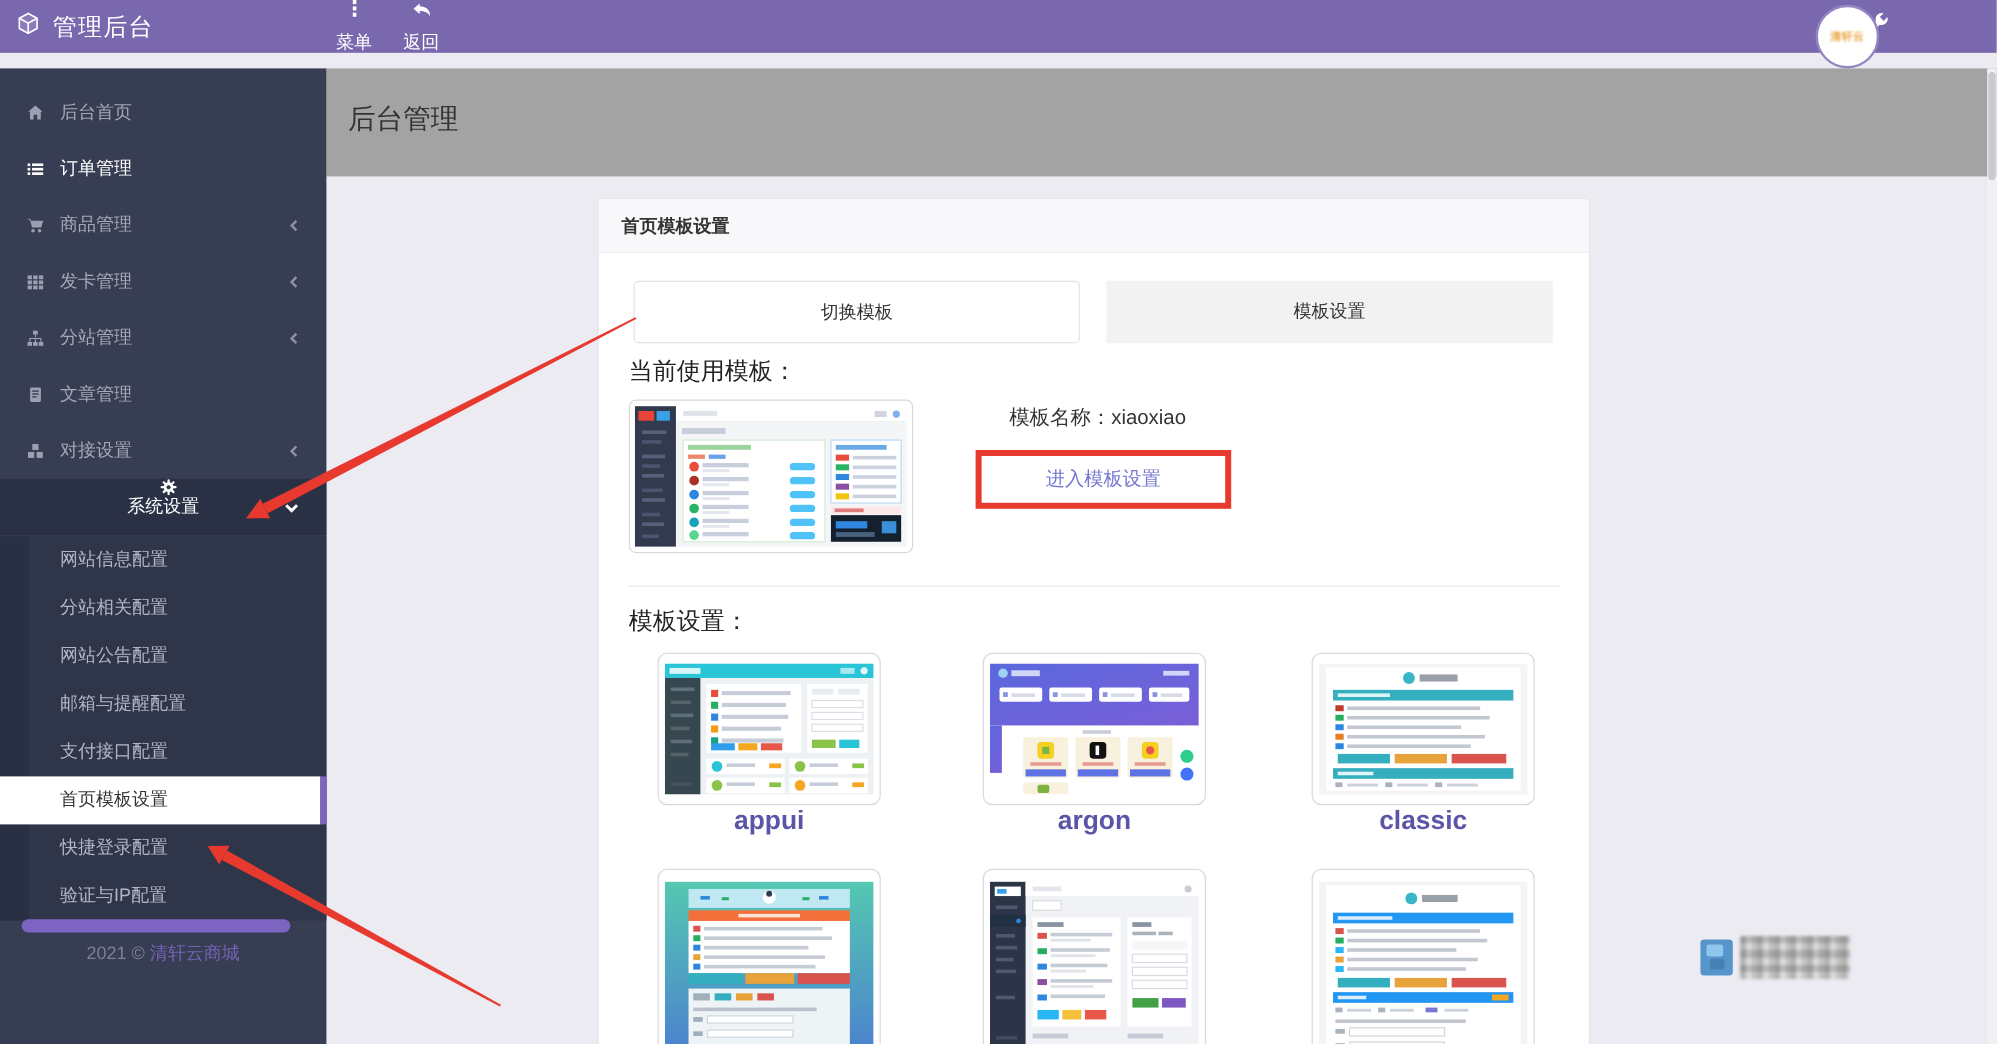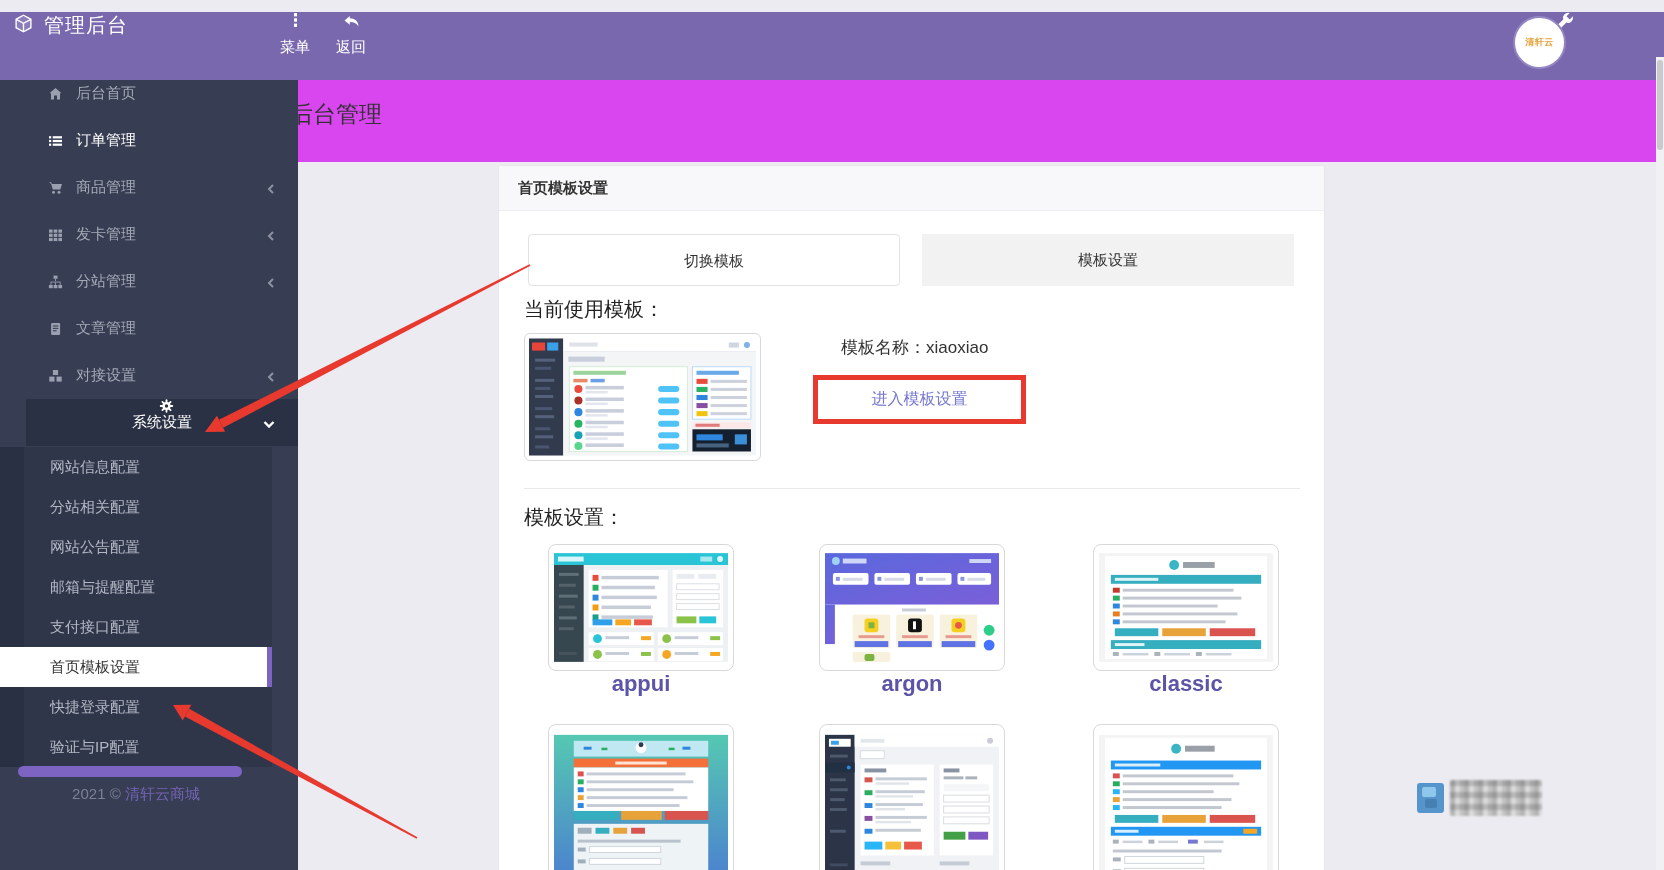--- a/index.html
+++ b/index.html
@@ -3,50 +3,50 @@
 <meta charset="utf-8">
 <style>
   html,body{margin:0;padding:0;}
   body{
     width:1664px;height:870px;overflow:hidden;position:relative;
     font-family:"Liberation Sans","DejaVu Sans",sans-serif;
     background:#ecebf1;
   }
 
   
-  .topbar{position:absolute;left:0;top:12px;width:1664px;height:68px;background:#7968ae;z-index:30;display:flex;align-items:flex-start;}
+  .topbar{position:absolute;left:0;top:0;width:1664px;height:44px;background:#7968ae;z-index:30;display:flex;align-items:center;}
   .brand{display:flex;align-items:center;gap:11px;padding-left:14px;width:244px;}
   .brand-title{color:#fff;font-size:20px;font-weight:500;letter-spacing:1px;}
   .top-nav{display:flex;align-items:center;gap:26px;margin-left:22px;}
   .top-link{display:flex;align-items:center;gap:7px;color:#fff;font-size:15px;cursor:pointer;flex-direction:column;}
   .top-right{margin-left:auto;display:flex;align-items:center;gap:26px;padding-right:90px;}
   .avatar{position:absolute;right:98px;top:4px;width:49px;height:49px;border-radius:50%;background:#fff;border:2px solid #9486c2;display:flex;align-items:center;justify-content:center;overflow:hidden;}
   .avatar span{color:#e8a23a;font-size:9px;font-weight:bold;filter:blur(0.7px);letter-spacing:0.5px;}
 
   
-  .sidebar{position:absolute;left:0;top:57px;width:272px;height:813px;background:#373d52;z-index:20;padding-left:26px;}
+  .sidebar{position:absolute;left:0;top:57px;width:272px;height:813px;background:#373d52;z-index:20;}
   .nav{padding-top:13px;}
   .nav-item{height:47px;display:flex;align-items:center;color:#a4a9b6;font-size:15px;cursor:pointer;position:relative;}
   .nav-ic{width:16px;margin-left:21px;margin-right:13px;display:flex;justify-content:center;}
   .nav-item .chev{position:absolute;right:22px;top:17px;}
   .nav-item.bright{color:#fff;}
   .nav-item.open{background:#2b3145;color:#fff;flex-direction:column;}
 
   .submenu{position:absolute;left:0;top:390px;width:272px;height:320px;background:#30364a;}
   .submenu:before{content:"";position:absolute;left:0;top:0;width:24px;height:100%;background:#293044;}
   .subitem{height:40px;line-height:40px;color:#b3b7c3;font-size:15px;padding-left:50px;cursor:pointer;position:relative;}
   .subitem.active{background:#fff;color:#333;width:217px;}
   .subitem.active:after{content:"";position:absolute;right:-5px;top:0;width:5px;height:40px;background:#7d64c3;}
   .subitem.active{padding-right:0;}
   .scroll-pill{position:absolute;left:18px;top:709px;width:224px;height:11px;border-radius:6px;background:#7d64c3;cursor:pointer;}
   .side-footer{position:absolute;left:0;top:728px;width:272px;text-align:center;font-size:15px;color:#7c8195;}
   .side-footer .brandname{color:#7463b5;}
 
   
-  .page-head{position:absolute;left:272px;top:72px;width:1392px;height:90px;background:#d946ef;z-index:5;text-align:right;}
+  .page-head{position:absolute;left:272px;top:57px;width:1392px;height:90px;background:#a3a3a3;z-index:5;text-align:right;}
   .page-head h1{margin:0;position:absolute;left:18px;top:27px;font-size:23px;font-weight:500;color:#333;}
   .content-bg{position:absolute;left:272px;top:147px;width:1392px;height:723px;background:#ecebf1;}
 
   .card{position:absolute;left:498px;top:165px;width:825px;height:760px;background:#fff;border:1px solid #e6e6ec;border-radius:3px;z-index:6;}
   .card-header{position:absolute;left:0;top:0;width:100%;height:45px;background:#f8f8fa;border-bottom:1px solid #ededf2;border-radius:3px 3px 0 0;box-sizing:border-box;}
   .card-header span{position:absolute;left:19px;top:13px;font-size:15px;font-weight:bold;color:#333;}
 
   .tabs{position:absolute;left:29px;top:68px;width:766px;height:52px;display:flex;gap:22px;}
   .tab{width:383px;height:52px;line-height:52px;text-align:center;font-size:15px;color:#333;background:#f2f2f3;cursor:pointer;box-sizing:border-box;}
   .tab.active{background:#fff;border:1px solid #e3e3e8;border-radius:4px;}

